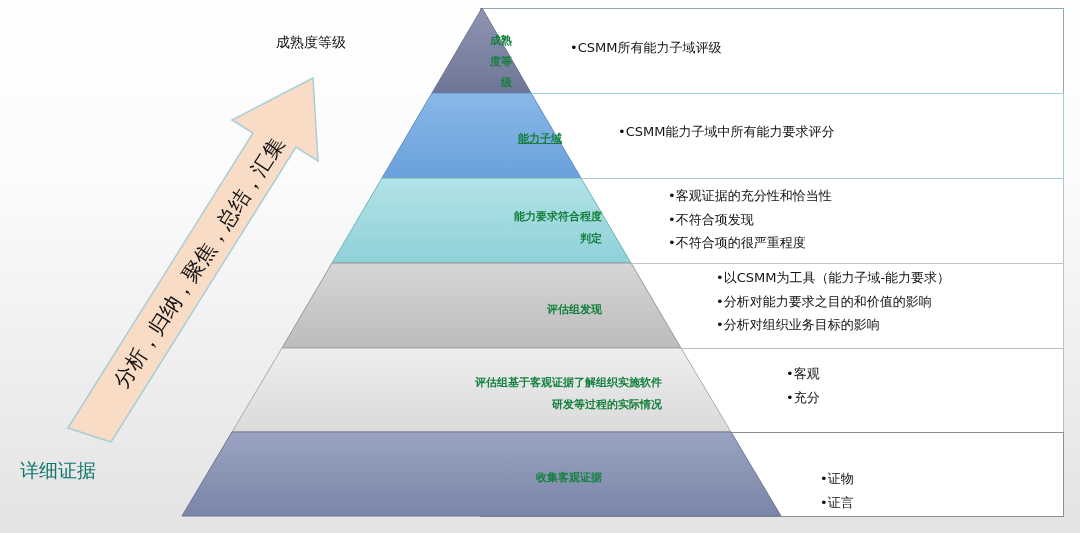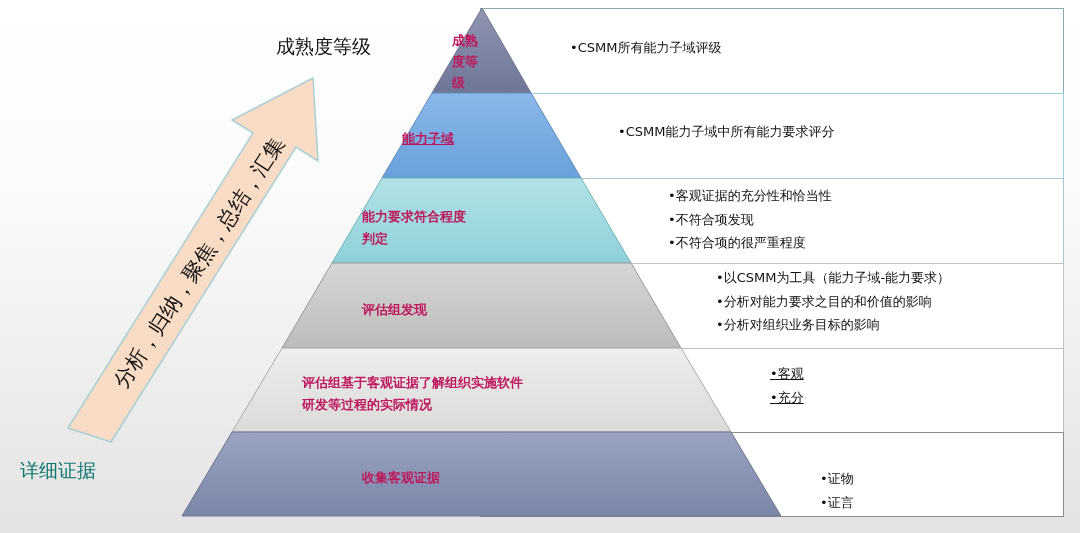--- a/index.html
+++ b/index.html
@@ -9,22 +9,22 @@
   .box{position:absolute;left:480px;width:584px;background:#ffffff;border:1px solid #9fb6c0;box-sizing:border-box;}
   .box.b0{top:8px;height:86px;border-color:#8da9b5;}
   .box.b1{top:93px;height:86px;border-color:#9fcfdc;}
   .box.b2{top:178px;height:86px;border-color:#a9c7d0;}
   .box.b3{top:263px;height:86px;border-color:#c3c3c3;}
   .box.b4{top:348px;height:85px;border-color:#bdbdbd;}
   .box.b5{top:432px;height:85px;border-color:#8e8e8e;}
   .bullets{position:absolute;font-size:13px;line-height:23.5px;color:#111;}
   .bullets div{white-space:nowrap;}
   svg.pyr{position:absolute;left:0;top:0;}
-  .lvl{position:absolute;text-align:left;font-weight:bold;font-size:13px;line-height:22px;color:#be185d;}
-  .title-top{position:absolute;left:276px;top:34px;font-size:19px;color:#111;text-align:center;}
+  .lvl{position:absolute;text-align:right;font-weight:bold;font-size:11px;line-height:22px;color:#15803d;}
+  .title-top{position:absolute;left:276px;top:34px;font-size:14px;color:#111;text-align:center;}
   .title-bottom{position:absolute;left:20px;top:458px;font-size:19px;color:#0f766e;}
   .arrow-text{position:absolute;left:200px;top:235px;width:300px;height:30px;font-size:21px;line-height:30px;text-align:center;
     transform-origin:0 0;transform:translate(-95px,145px) rotate(-57deg);white-space:nowrap;color:#111;}
 </style>
 </head>
 <body>
 
 <div class="box b0"></div>
 <div class="box b1"></div>
 <div class="box b2"></div>
@@ -109,20 +109,20 @@
 <div class="bullets" style="left:668px;top:184px;">
   <div>•客观证据的充分性和恰当性</div>
   <div>•不符合项发现</div>
   <div>•不符合项的很严重程度</div>
 </div>
 <div class="bullets" style="left:716px;top:266px;">
   <div>•以CSMM为工具（能力子域-能力要求）</div>
   <div>•分析对能力要求之目的和价值的影响</div>
   <div>•分析对组织业务目标的影响</div>
 </div>
-<div class="bullets" style="left:770px;top:362px;text-decoration:underline;">
+<div class="bullets" style="left:786px;top:362px;">
   <div>•客观</div>
   <div>•充分</div>
 </div>
 <div class="bullets" style="left:820px;top:446px;margin-top:21px;">
   <div>•证物</div>
   <div>•证言</div>
 </div>
 
 </body></html>

